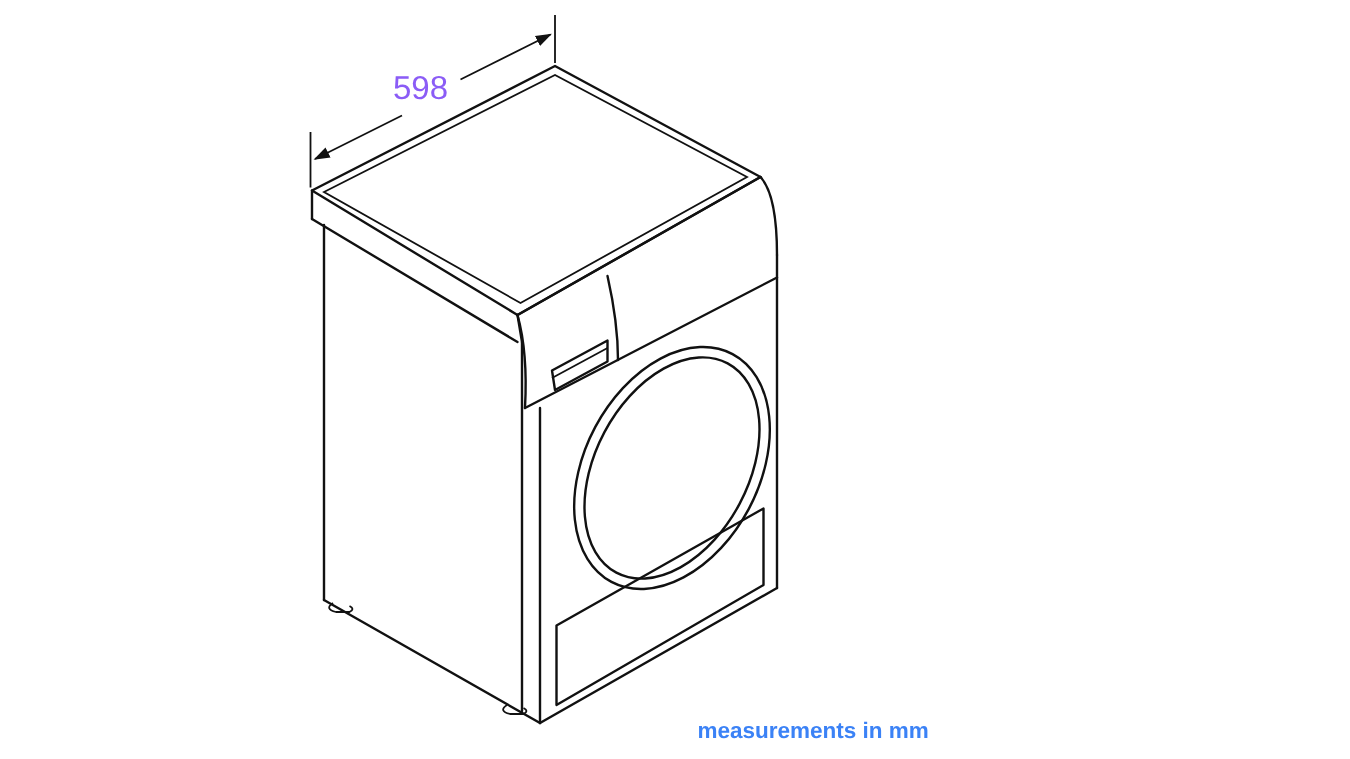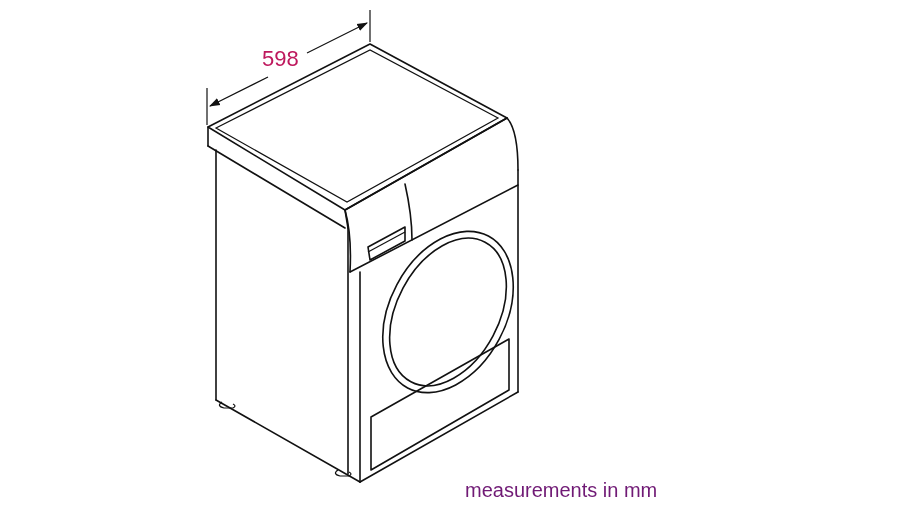--- a/index.html
+++ b/index.html
@@ -1,19 +1,19 @@
 <!DOCTYPE html>
 <html><head>
 <meta charset="utf-8">
 <style>
   html, body { margin:0; padding:0; background:#ffffff; }
   body { width:900px; height:506px; position:relative; overflow:hidden; font-family:"Liberation Sans", sans-serif; }
   #drawing { position:absolute; left:0; top:0; width:900px; height:506px; }
-  .dim-label { position:absolute; left:262px; top:46px; font-size:22px; color:#be185d; font-family:"Liberation Sans", sans-serif; }
-  .caption { position:absolute; left:465px; top:479px; font-size:20px; color:#701a75; font-family:"Liberation Sans", sans-serif; }
+  .dim-label { position:absolute; left:262px; top:46px; font-size:22px; color:#8b5cf6; font-family:"Liberation Sans", sans-serif; }
+  .caption { position:absolute; left:465px; top:479px; font-size:15px; color:#3b82f6; font-family:"Liberation Sans", sans-serif;font-weight:bold; }
   svg .ln { fill:none; stroke:#111; stroke-width:1.6; stroke-linejoin:round; stroke-linecap:round; }
   svg .thin { fill:none; stroke:#111; stroke-width:1.2; }
 </style>
 </head>
 <body>
 
 <svg id="drawing" viewBox="0 0 900 506" xmlns="http://www.w3.org/2000/svg">
   <defs>
     <marker id="arrow" viewBox="0 0 10 10" refX="9" refY="5" markerWidth="9" markerHeight="9" orient="auto-start-reverse">
       <path d="M0,1.5 L10,5 L0,8.5 z" fill="#111"></path>

